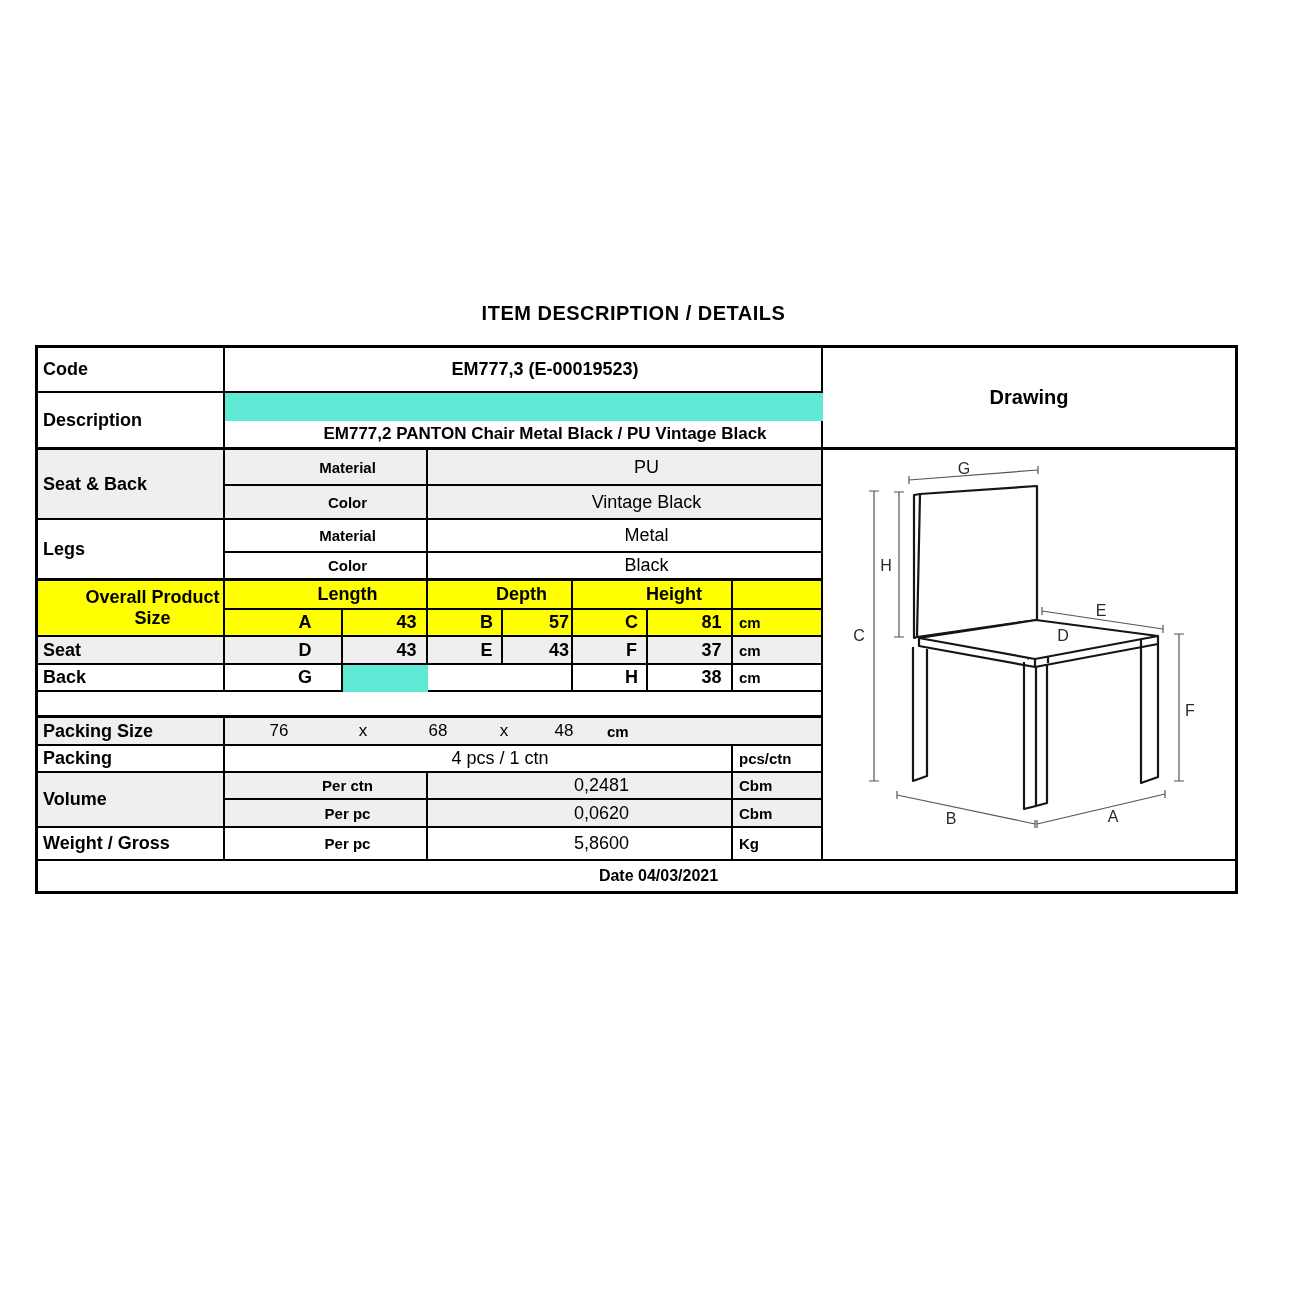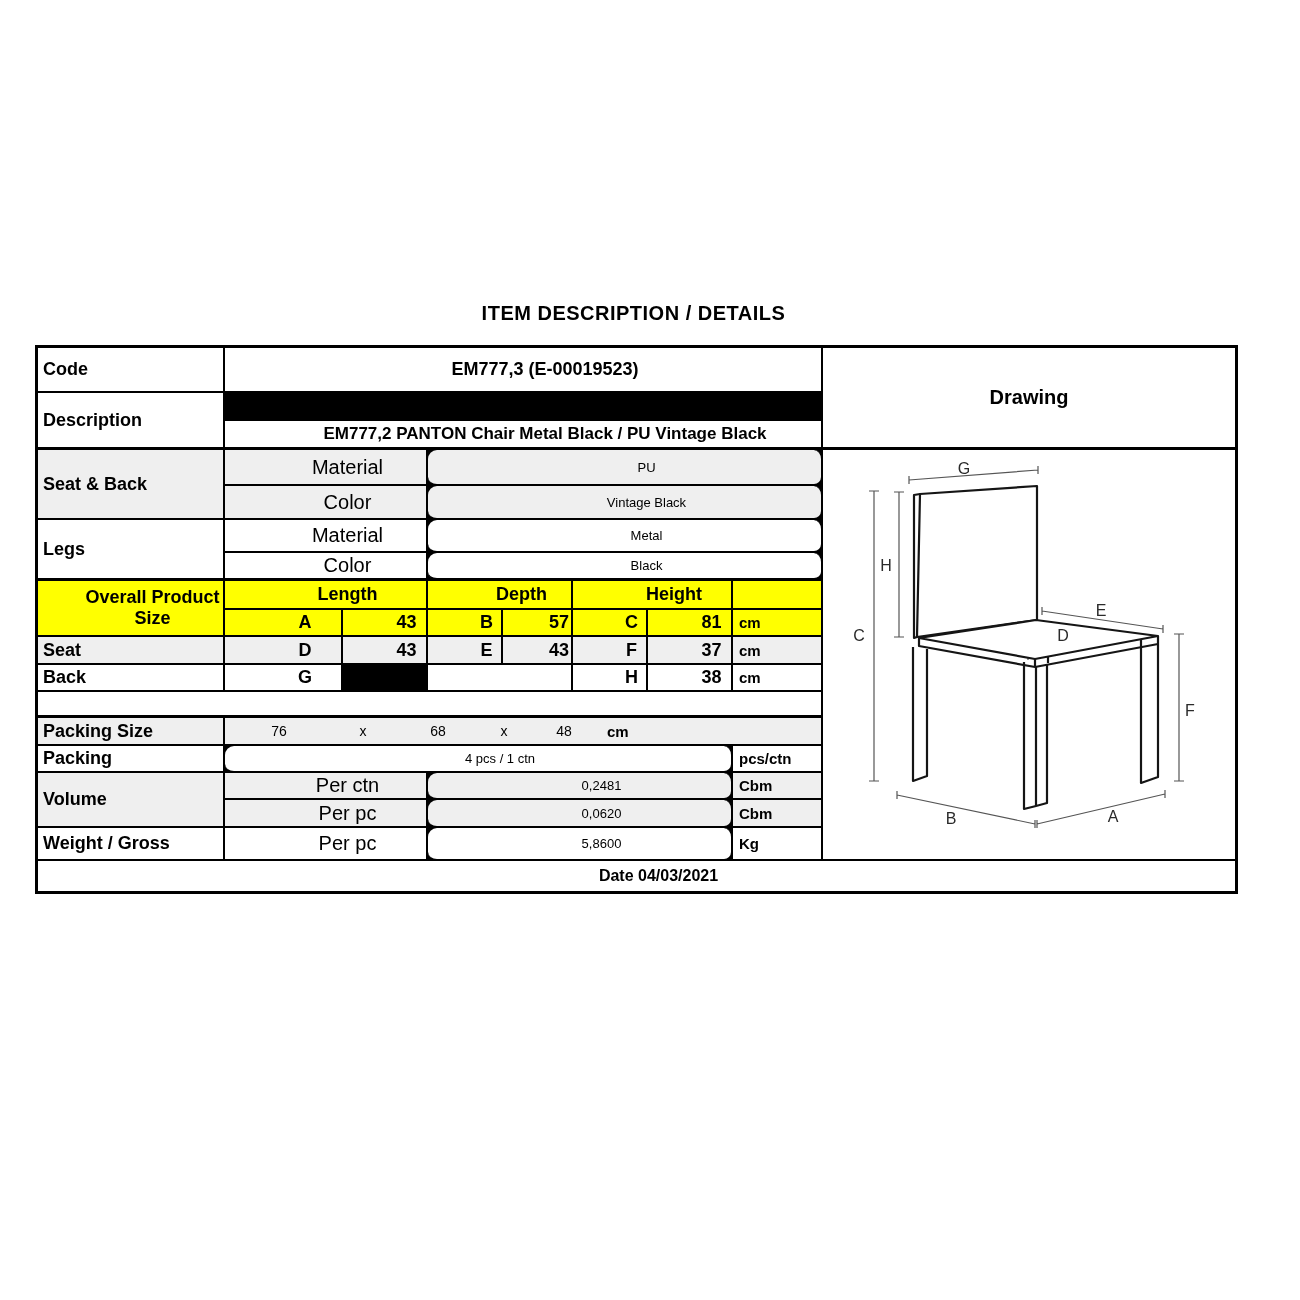--- a/index.html
+++ b/index.html
@@ -3,38 +3,38 @@
 <meta charset="utf-8">
 <style>
   html,body{margin:0;padding:0;background:#fff;}
   #page{position:relative;width:1300px;height:1300px;background:#ffffff;
         font-family:"Liberation Sans", sans-serif;color:#000;}
   #doc-title{position:absolute;left:35px;top:302px;width:1197px;text-align:center;
         font-size:20px;font-weight:bold;letter-spacing:0.5px;}
   #tbl{position:absolute;left:35px;top:345px;display:grid;
        grid-template-columns:187px 118px 85px 75px 70px 75px 85px 90px 412px;
        grid-template-rows:45px 57px 36px 34px 33px 28px 29px 27px 28px 27px 26px 28px 27px 27px 28px 33px 30px;
-       border:3px solid #000;background:#000000;}
+       border:3px solid #000;background:#5eead4;}
   .cell{border-right:2px solid #000;border-bottom:2px solid #000;display:flex;
         align-items:center;background:#fff;overflow:hidden;font-size:17px;}
   .lbl{font-weight:bold;padding-left:5px;font-size:18px;}
   .ctr{justify-content:center;text-align:center;padding-left:44px;}
   .b18{font-weight:bold;font-size:18px;}
   .b17{font-weight:bold;font-size:17px;margin-top:28px;}
-  .sm{font-size:20px;font-weight:normal;}
-  .reg{font-weight:normal;font-size:13px;border-radius:9px;}
+  .sm{font-size:15px;font-weight:bold;}
+  .reg{font-weight:normal;font-size:18px;}
   .unit{font-weight:bold;font-size:15px;padding-left:6px;}
   .gray{background:#efefef;}
   .yellow{background:#ffff00;}
   .nbr{border-right:none;}
   .nbb{border-bottom:none;}
   .thick-b{border-bottom:3px solid #000;}
   .two-line{flex-direction:column;justify-content:center;line-height:1.15;}
   .pack-grid{display:grid;grid-template-columns:108px 60px 90px 42px 78px 1fr;width:100%;height:100%;align-items:center;}
-  .pack-grid span{text-align:center;font-weight:normal;font-size:14px;}
+  .pack-grid span{text-align:center;font-weight:normal;font-size:17px;}
   .pack-grid .pcm{text-align:left;padding-left:4px;font-weight:bold;font-size:15px;}
   .drawhdr{justify-content:center;font-weight:bold;font-size:20px;}
   svg{display:block;}
   svg text{font-family:"Liberation Sans", sans-serif;font-size:16px;fill:#2a2a2a;}
 </style>
 </head>
 <body>
 
 <div id="page">
 

